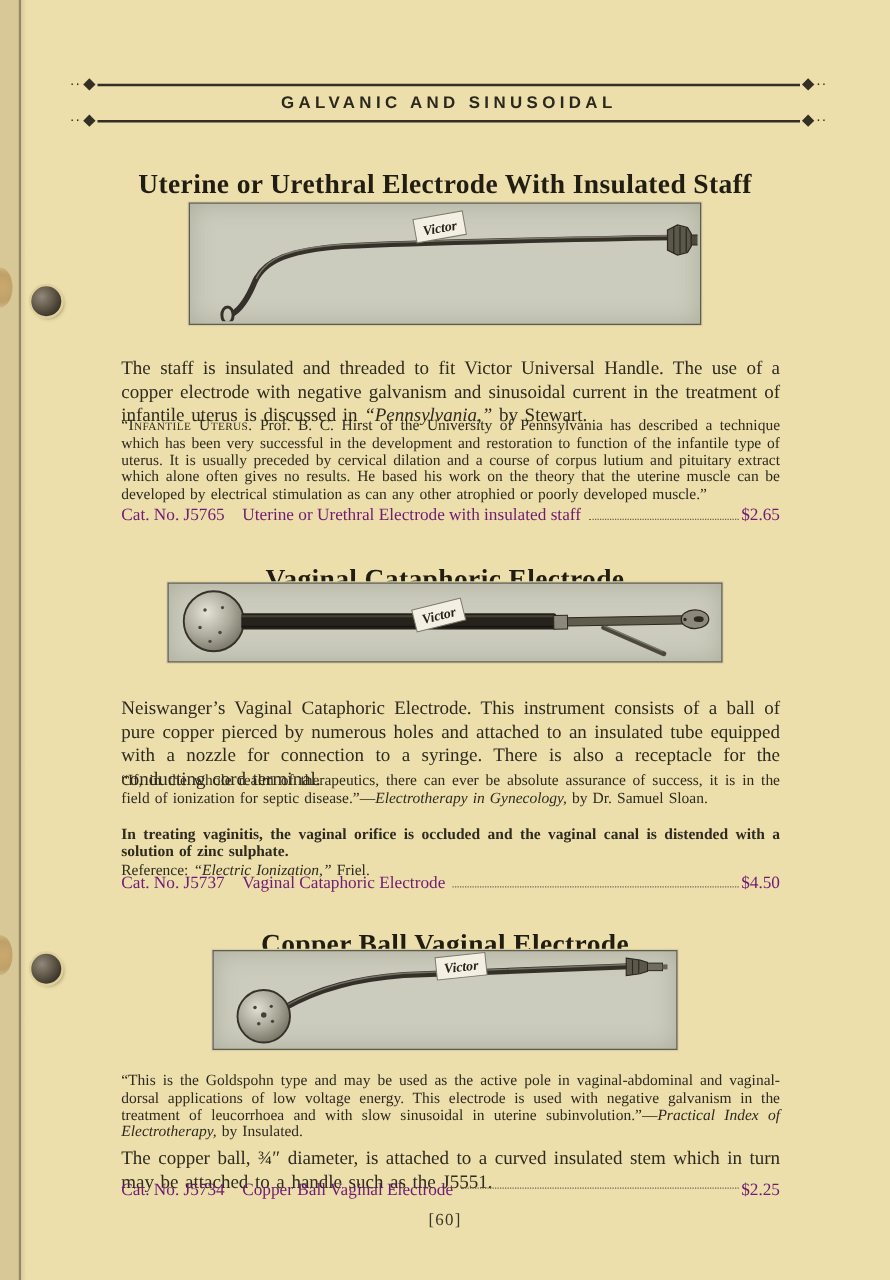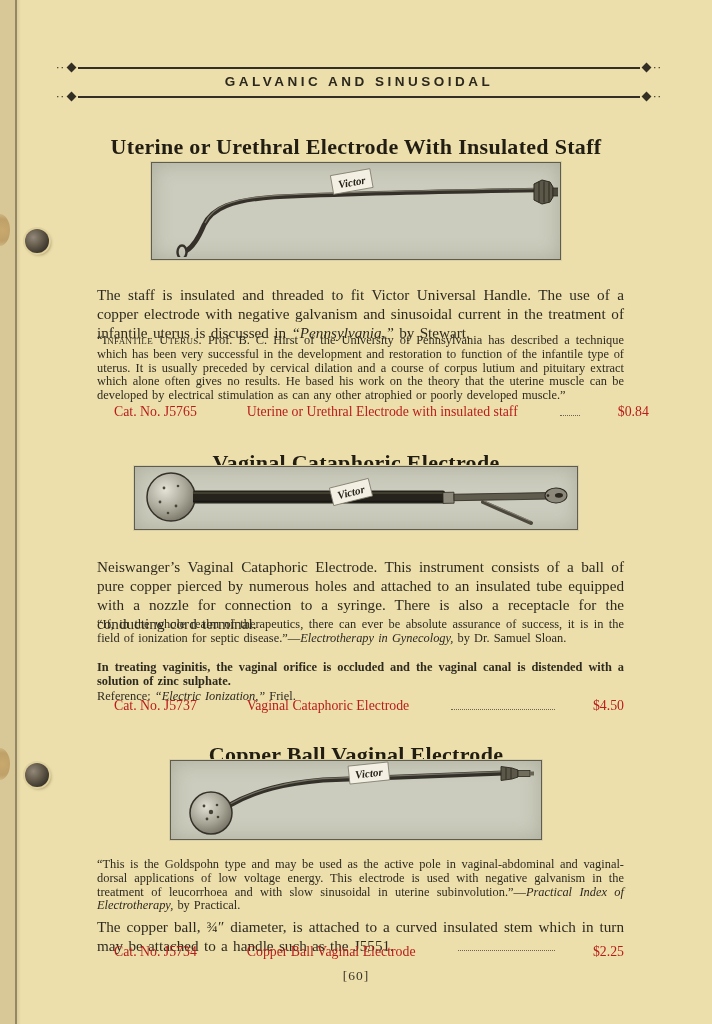--- a/index.html
+++ b/index.html
@@ -62,22 +62,22 @@
   .fine{position:absolute;left:97px;right:88px;
     font-size:12.4px;line-height:13.6px;text-align:justify;word-spacing:1px;}
   .s1{top:322px;}
   .q2{top:606px;}
   .n2{top:649px;font-weight:bold;}
   .r2{top:678px;text-align:left;}
   .q3{top:846px;}
   .smallcaps{font-variant:small-caps;letter-spacing:.3px;}
   .em{font-style:italic;}
 
-  .catline{position:absolute;left:114px;right:88px;display:flex;align-items:baseline;
-    font-size:13.8px;color:#b91c1c;white-space:nowrap;gap:36px;}
+  .catline{position:absolute;left:97px;right:88px;display:flex;align-items:baseline;
+    font-size:13.8px;color:#701a75;white-space:nowrap;}
   .c1{top:404px;}
   .c2{top:698px;}
   .c3{top:944px;align-items:center;}
   .catdesc{margin-left:14px;}
   .leader{flex:1;border-bottom:1.6px dotted #6e6453;margin:0 2px 3px 6px;min-width:20px;}
 
   .pagenum{position:absolute;left:0;right:0;top:968px;text-align:center;
     font-size:13.5px;letter-spacing:1px;color:#3a352a;}
 </style>
 </head>
@@ -134,21 +134,21 @@
   </div>
 
   <p class="body-text p1"><span>The staff is insulated and threaded to fit Victor Universal Handle.  The use of a copper electrode with negative galvanism and sinusoidal current in the treatment of infantile uterus is discussed in </span><span class="em">“Pennsylvania,”</span><span> by Stewart.</span></p>
 
   <p class="fine s1"><span class="smallcaps">“Infantile Uterus.</span><span>  Prof. B. C. Hirst of the University of Pennsylvania has described a technique which has been very successful in the development and restoration to function of the infantile type of uterus.  It is usually preceded by cervical dilation and a course of corpus lutium and pituitary extract which alone often gives no results.  He based his work on the theory that the uterine muscle can be developed by electrical stimulation as can any other atrophied or poorly developed muscle.”</span></p>
 
   <div class="catline c1">
     <span>Cat. No. J5765</span>
     <span class="catdesc">Uterine or Urethral Electrode with insulated staff</span>
     <span class="leader"></span>
-    <span>$0.84</span>
+    <span>$2.65</span>
   </div>
 
   <h2 class="sec-title t2">Vaginal Cataphoric Electrode</h2>
 
   <div class="frame f2">
     <svg width="440" height="60" viewBox="0 0 440 60">
       <defs>
         <radialGradient id="g2" cx="38%" cy="35%" r="75%">
           <stop offset="0%" stop-color="#e4e3d6"></stop>
           <stop offset="55%" stop-color="#aba99a"></stop>
@@ -221,21 +221,21 @@
         <rect x="347" y="9.5" width="12" height="6" fill="#716d5d" stroke="#2c2820" stroke-width=".8"></rect>
         <rect x="359" y="10.5" width="4" height="4" fill="#666252"></rect>
       </g>
       <g transform="rotate(-6 198 13)">
         <rect x="178" y="3" width="40" height="18" fill="#f3f0e3" stroke="#7d7a6a" stroke-width=".8"></rect>
         <text x="198" y="16" text-anchor="middle" font-family="Liberation Serif, serif" font-style="italic" font-weight="bold" font-size="11" fill="#26221a">Victor</text>
       </g>
     </svg>
   </div>
 
-  <p class="fine q3"><span>“This is the Goldspohn type and may be used as the active pole in vaginal-abdominal and vaginal-dorsal applications of low voltage energy.  This electrode is used with negative galvanism in the treatment of leucorrhoea and with slow sinusoidal in uterine subinvolution.”—</span><span class="em">Practical Index of Electrotherapy,</span><span> by Practical.</span></p>
+  <p class="fine q3"><span>“This is the Goldspohn type and may be used as the active pole in vaginal-abdominal and vaginal-dorsal applications of low voltage energy.  This electrode is used with negative galvanism in the treatment of leucorrhoea and with slow sinusoidal in uterine subinvolution.”—</span><span class="em">Practical Index of Electrotherapy,</span><span> by Insulated.</span></p>
 
   <p class="body-text p3">The copper ball, ¾″ diameter, is attached to a curved insulated stem which in turn may be attached to a handle such as the J5551.</p>
 
   <div class="catline c3">
     <span>Cat. No. J5734</span>
     <span class="catdesc">Copper Ball Vaginal Electrode</span>
     <span class="leader"></span>
     <span>$2.25</span>
   </div>
 

